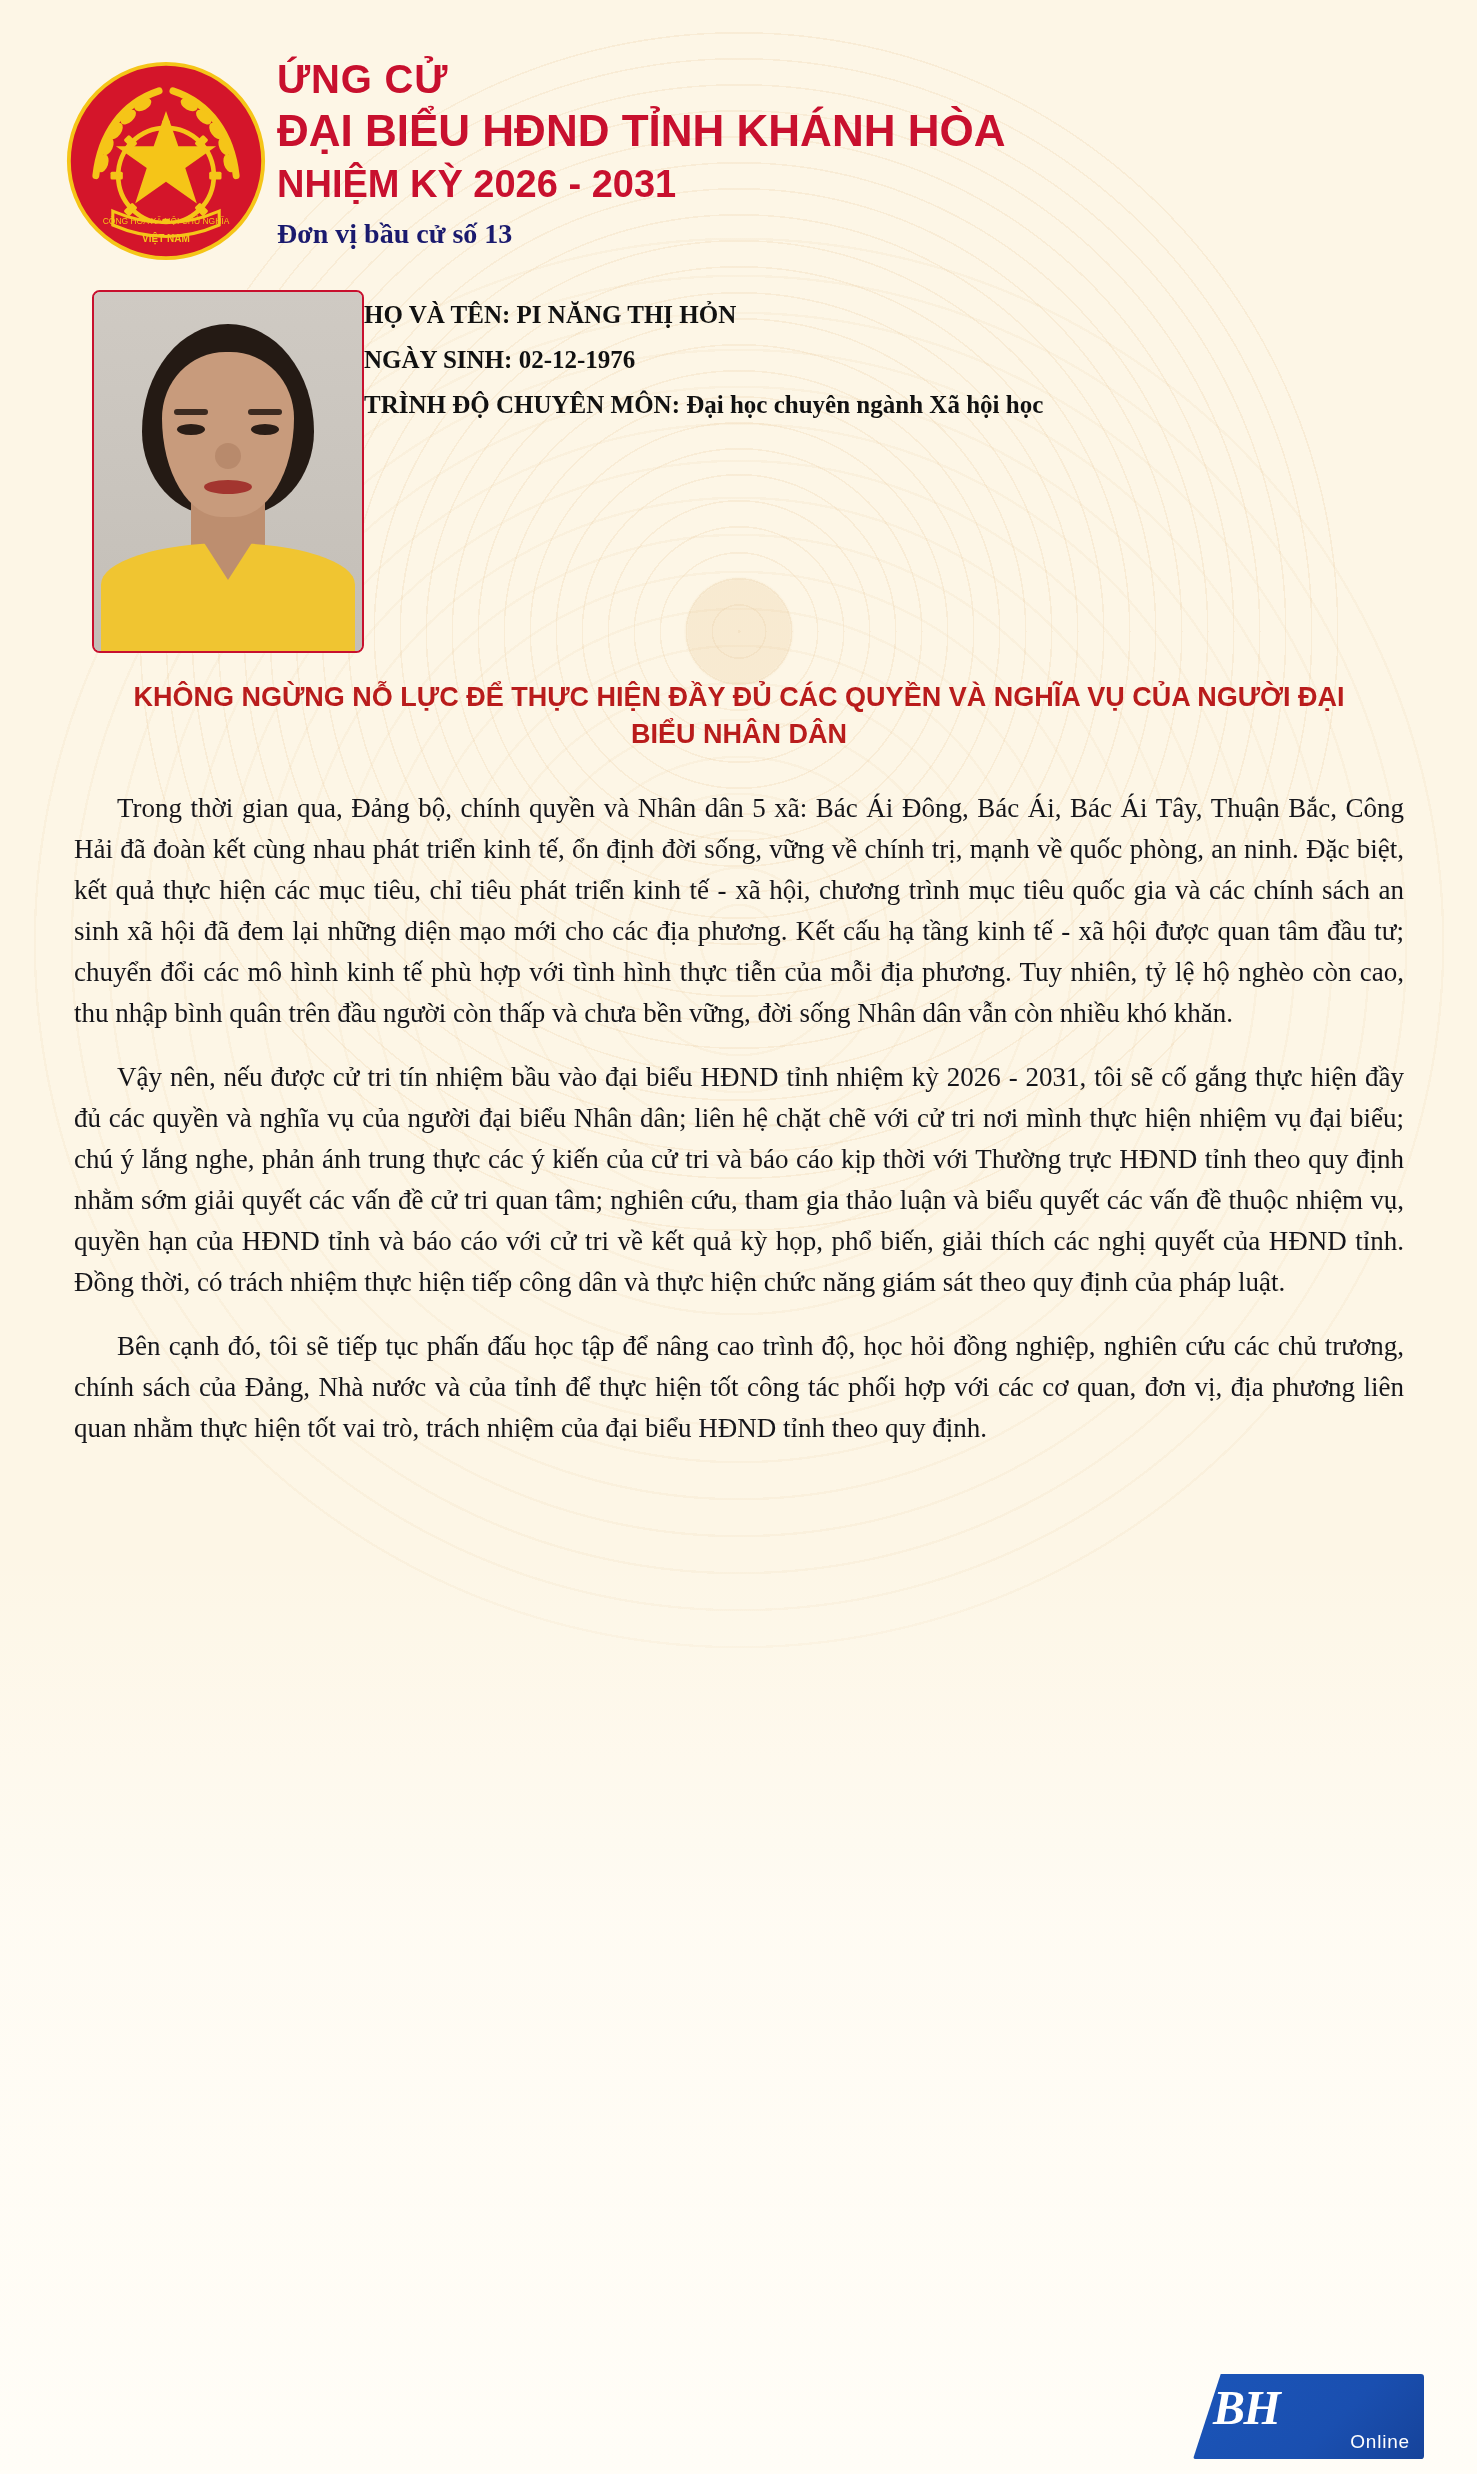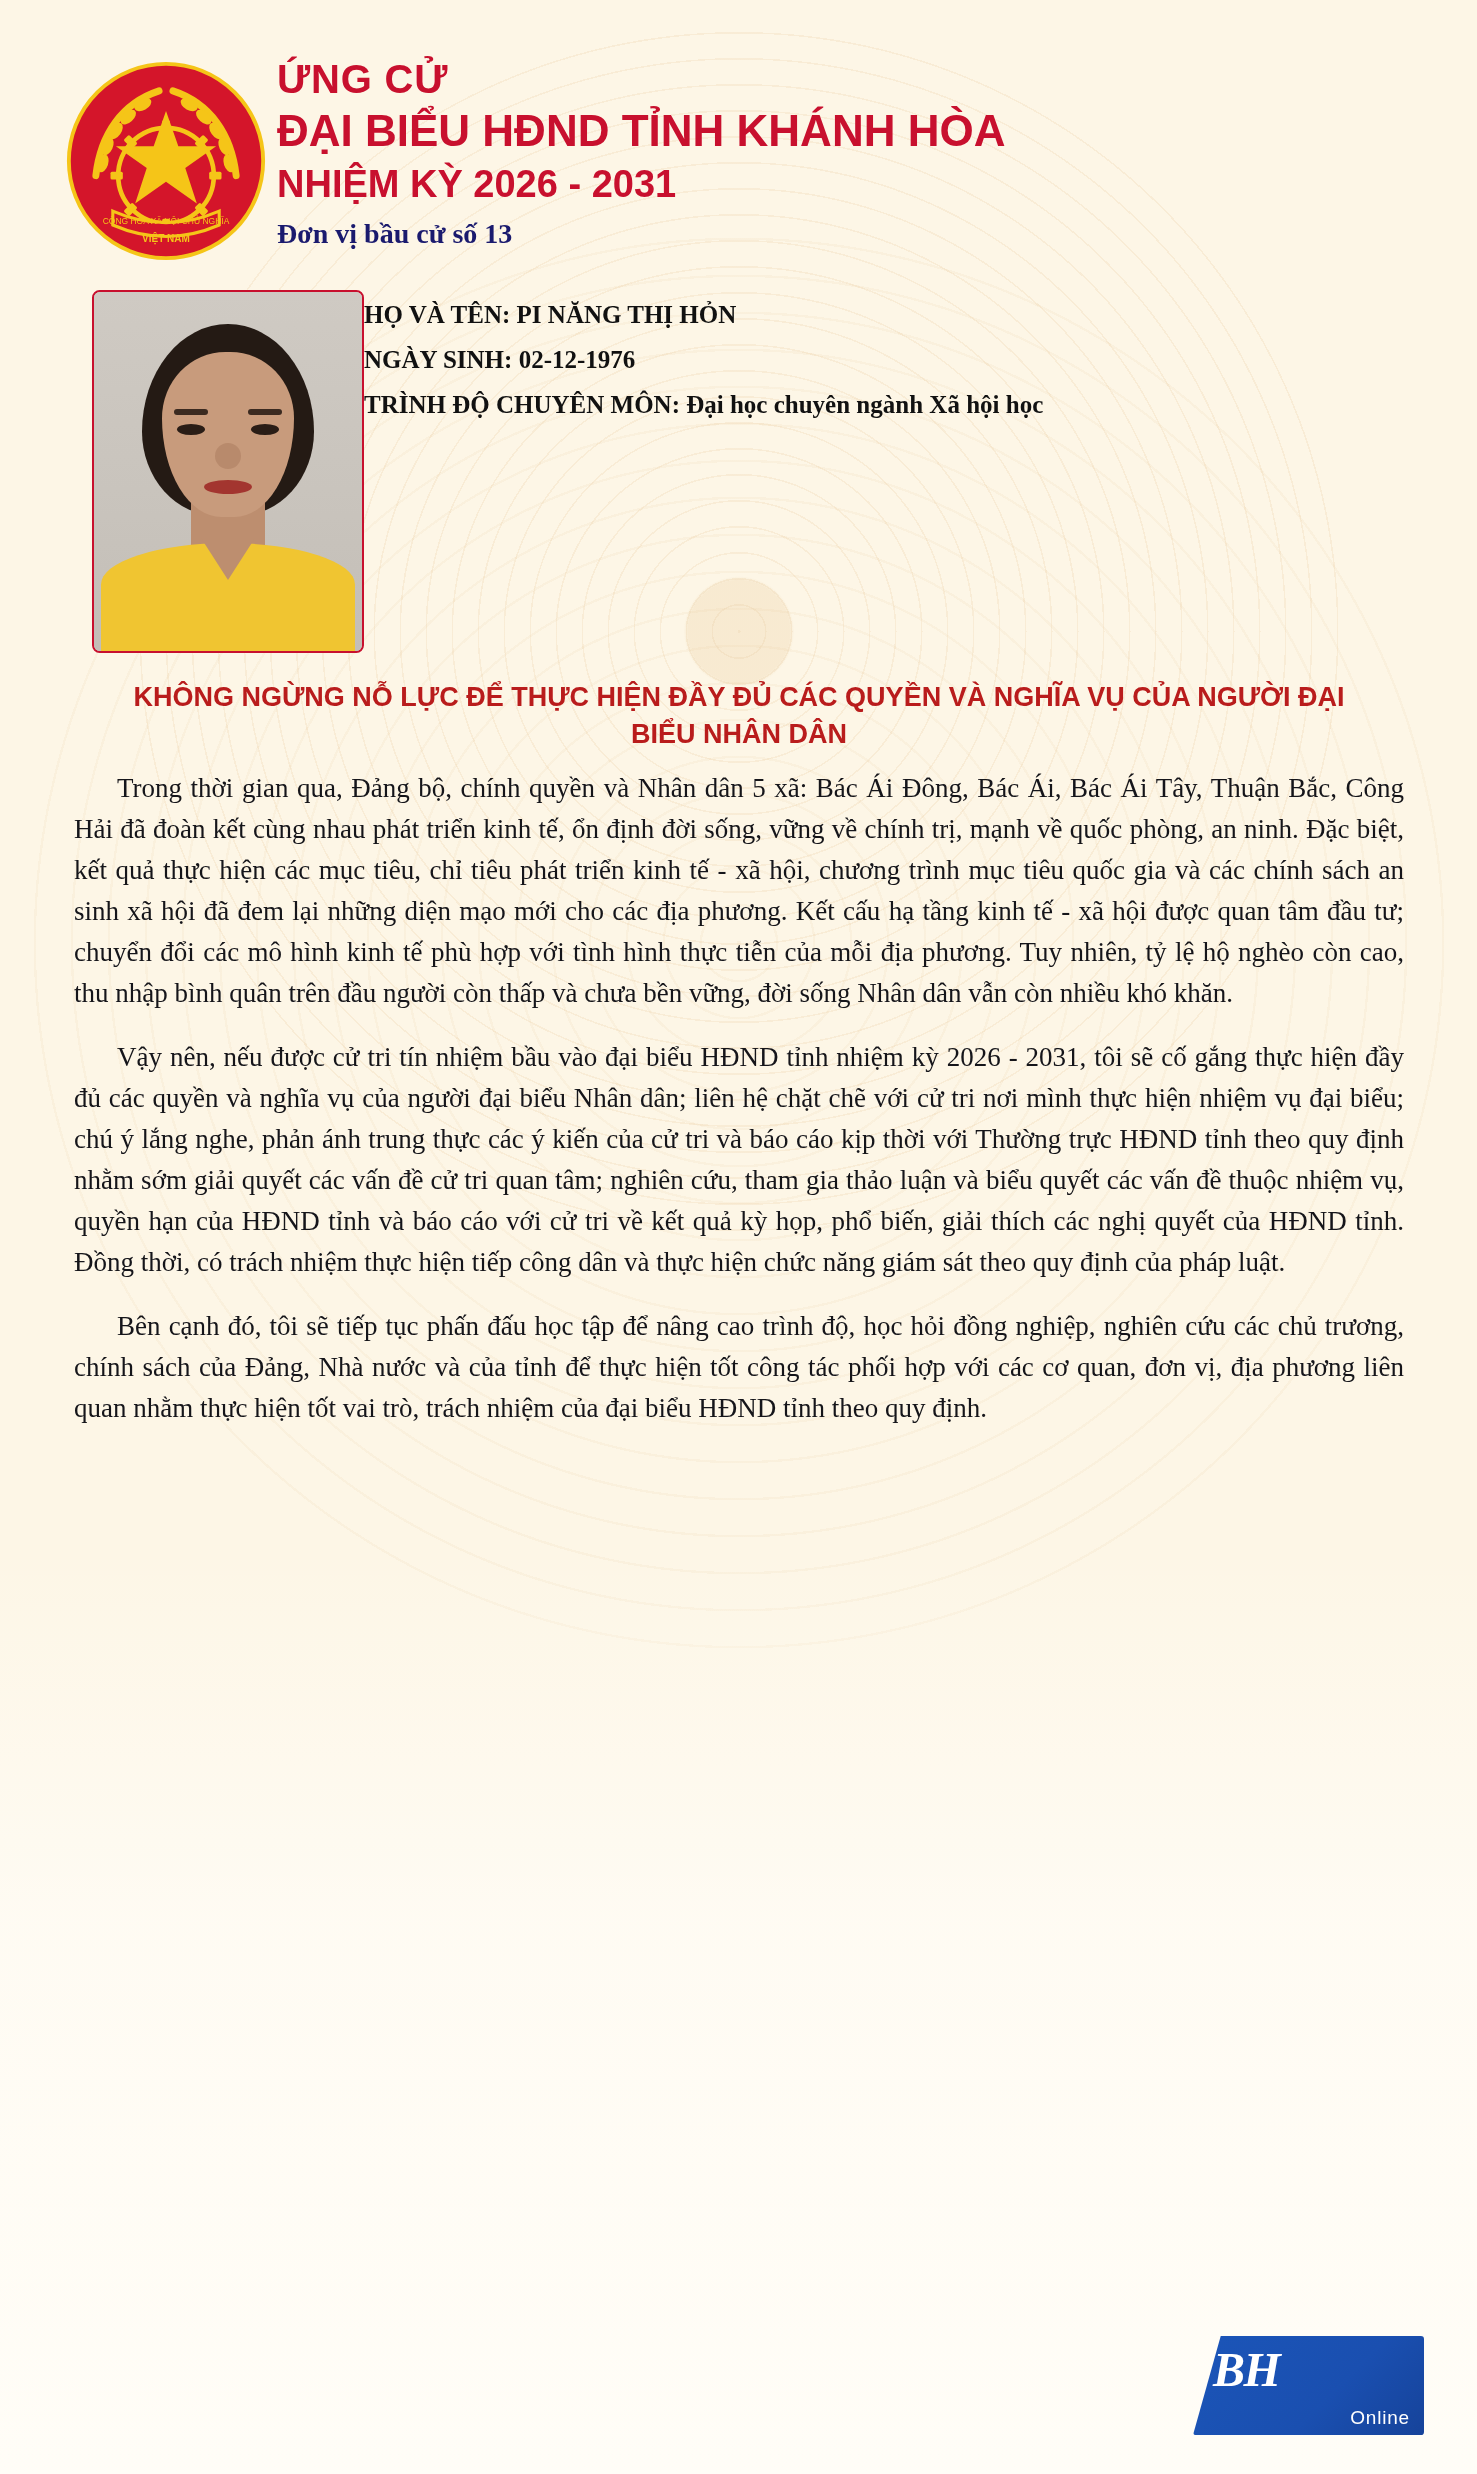--- a/index.html
+++ b/index.html
@@ -276,39 +276,39 @@
     font-weight: bold;
     color: #b91c1c;
     font-size: 27px;
     line-height: 1.38;
     margin-top: 26px;
     padding: 0 115px;
   }
 
   .body-text {
     padding: 0 74px;
-    margin-top: 14px;
+    margin-top: 34px;
   }
   .body-text p {
     font-family: "Liberation Serif", serif;
     font-size: 27px;
     line-height: 1.52;
     color: #15151a;
     text-align: justify;
     text-indent: 43px;
     margin: 0 0 23px 0;
   }
 
   
   .footer-logo {
     position: absolute;
     right: 54px;
-    bottom: 40px;
+    bottom: 16px;
     width: 231px;
-    height: 99px;
+    height: 85px;
     z-index: 6;
   }
   .logo-shape {
     position: absolute;
     inset: 0;
     background: linear-gradient(135deg, #1b55b8 0%, #1a4fb0 60%, #16439a 100%);
     clip-path: polygon(12% 0, 100% 0, 100% 100%, 0 100%);
     border-radius: 3.1px;
   }
   .logo-bh {

